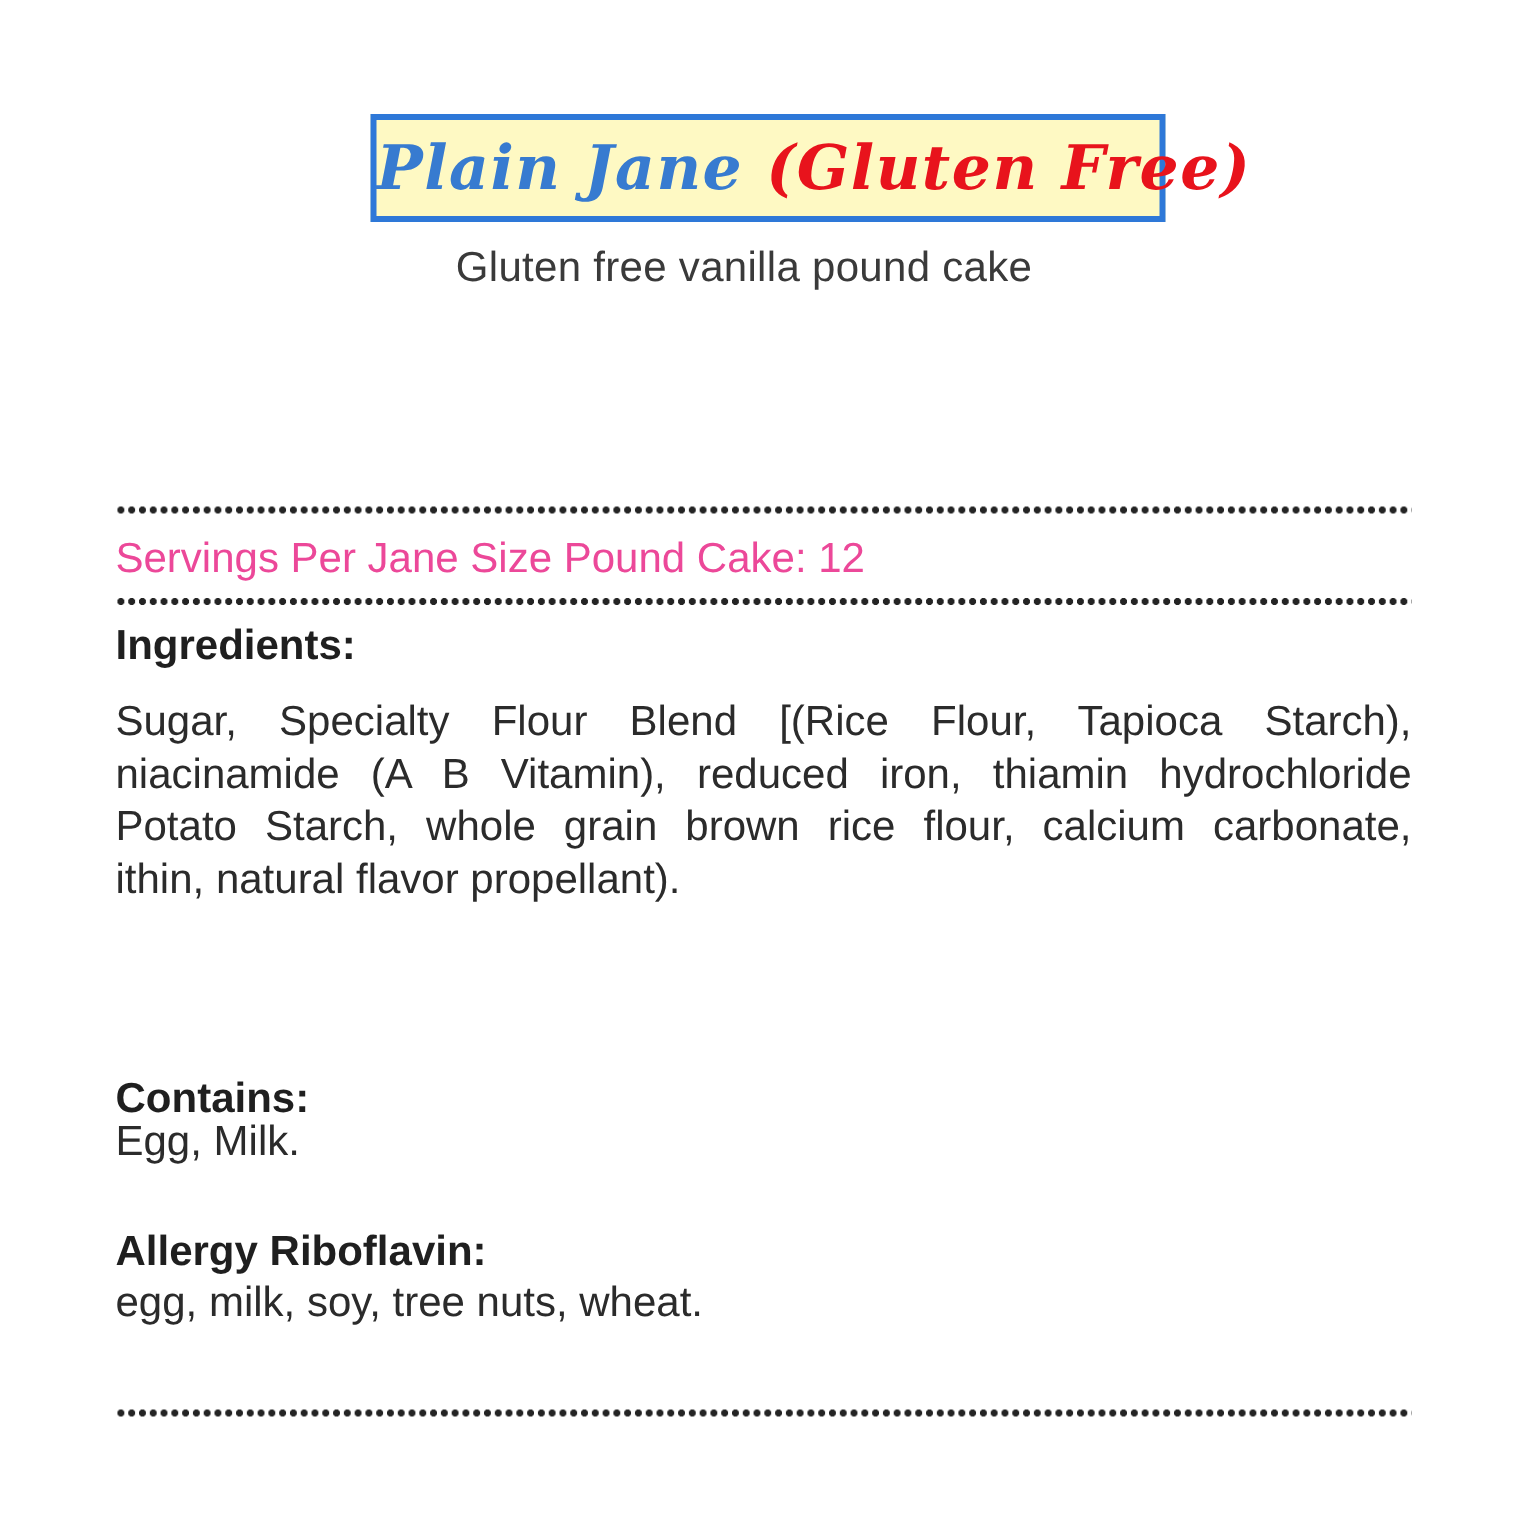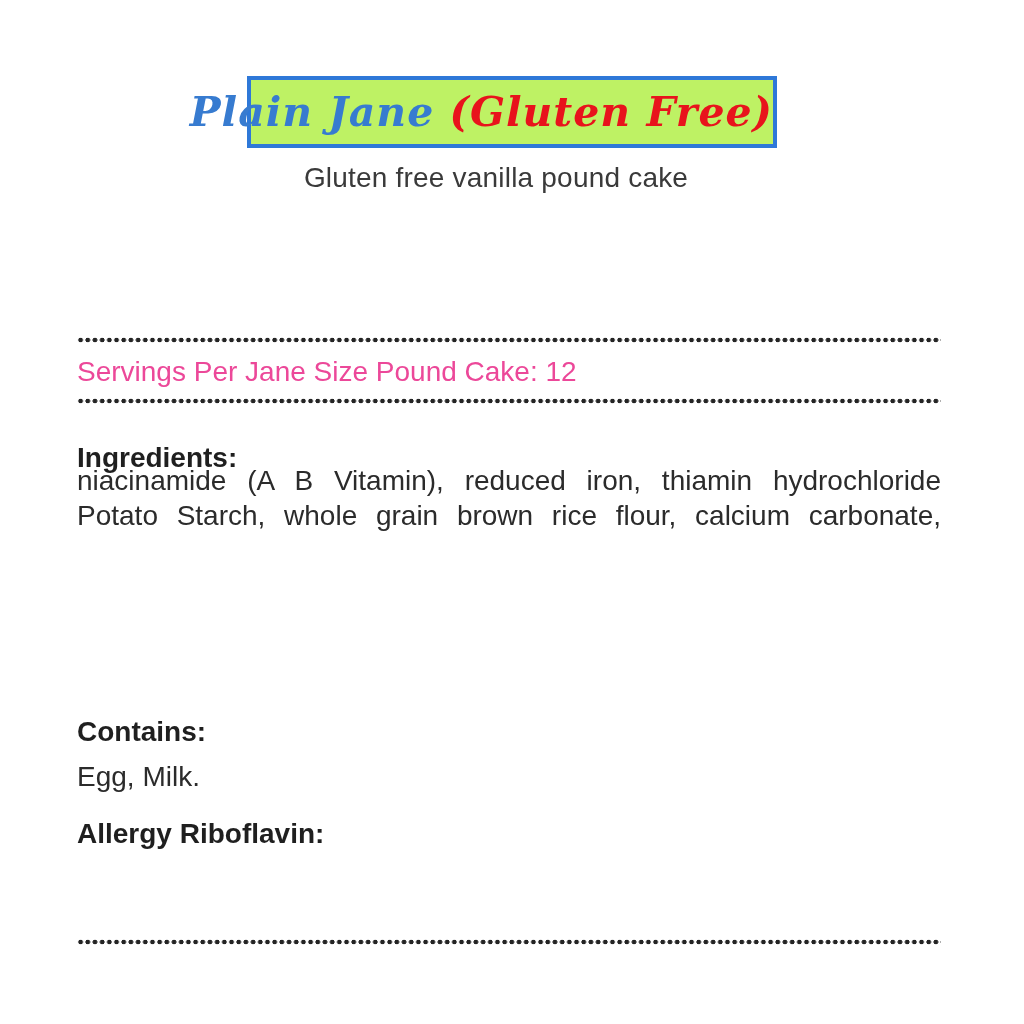--- a/index.html
+++ b/index.html
@@ -9,22 +9,22 @@
     --text_dark:#2b2b2b;
     --heading_dark:#1f1f1f;
   }
   *{margin:0;padding:0;box-sizing:border-box;}
   html,body{width:1024px;height:1024px;background:#ffffff;overflow:hidden;}
   body{font-family:"Liberation Sans","DejaVu Sans",sans-serif;color:var(--text_dark);position:relative;}
 
   .brand-box{
     position:absolute;left:247px;top:76px;width:530px;height:72px;
     border:4px solid var(--box_border);
-    display:flex;align-items:center;justify-content:flex-end;
-    background:#bef264;white-space:nowrap;
+    display:flex;align-items:center;justify-content:flex-start;
+    background:#fef9c3;white-space:nowrap;
   }
   .brand-script{
     font-family:"DejaVu Serif","Liberation Serif",serif;
     font-style:italic;font-weight:700;font-size:41px;letter-spacing:1px;
   }
   .brand-primary{color:var(--brand_blue);}
   .brand-secondary{color:var(--brand_red);}
 
   .subtitle{
     position:absolute;left:0;top:162px;width:992px;
@@ -40,29 +40,29 @@
     background-repeat:repeat-x;
     background-position:0 50%;
   }
   .dots1{top:337px;}
   .dots2{top:398px;}
   .dots3{top:939px;}
 
   .servings{top:354px;font-size:28px;line-height:36px;color:#ec4899;}
 
   .heading{font-weight:700;font-size:28px;line-height:35px;color:var(--heading_dark);}
-  .h-ingredients{top:440px;}
+  .h-ingredients{top:412px;}
   .h-contains{top:714px;}
   .h-allergy{top:816px;}
 
   .bodytext{font-size:28px;line-height:35px;color:var(--text_dark);}
   .lines{display:block;}
   .ingredients-lines{top:463px;}
   .allergy-lines{top:850px;}
-  .contains-value{top:743px;margin-top:16px;}
+  .contains-value{top:743px;}
 
   .j{text-align:justify;text-align-last:justify;}
   .l{text-align:left;}
 </style>
 </head>
 <body>
 
 <div class="brand-box">
   <span class="brand-script"><span class="brand-primary">Plain Jane</span><span> </span><span class="brand-secondary">(Gluten Free)</span></span>
 </div>
@@ -71,24 +71,27 @@
 
 <div class="col dots dots1"></div>
 
 <div class="col servings">Servings Per Jane Size Pound Cake: 12</div>
 
 <div class="col dots dots2"></div>
 
 <div class="col heading h-ingredients">Ingredients:</div>
 
 <div class="col bodytext lines ingredients-lines">
+  <div class="j">Sugar, Specialty Flour Blend [(Rice Flour, Tapioca Starch),</div>
   <div class="j">niacinamide (A B Vitamin), reduced iron, thiamin hydrochloride</div>
   <div class="j">Potato Starch, whole grain brown rice flour, calcium carbonate,</div>
+  <div class="l">ithin, natural flavor propellant).</div>
 </div>
 
 <div class="col heading h-contains">Contains:</div>
 <div class="col bodytext contains-value">Egg, Milk.</div>
 
 <div class="col heading h-allergy">Allergy Riboflavin:</div>
 <div class="col bodytext lines allergy-lines">
+  <div class="l">egg, milk, soy, tree nuts, wheat.</div>
 </div>
 
 <div class="col dots dots3"></div>
 
 </body></html>

